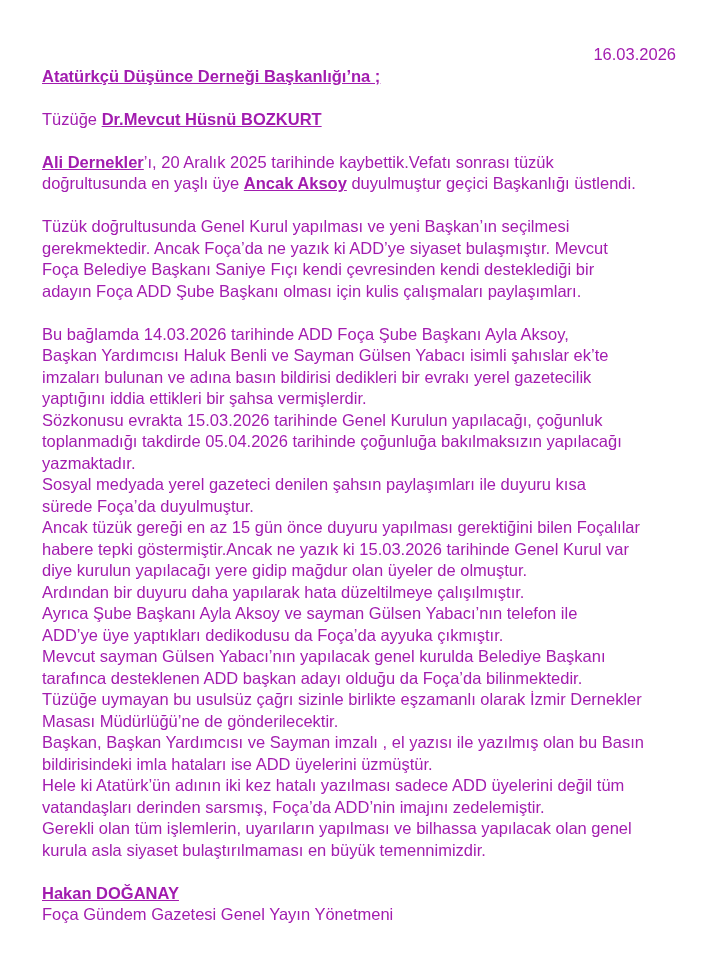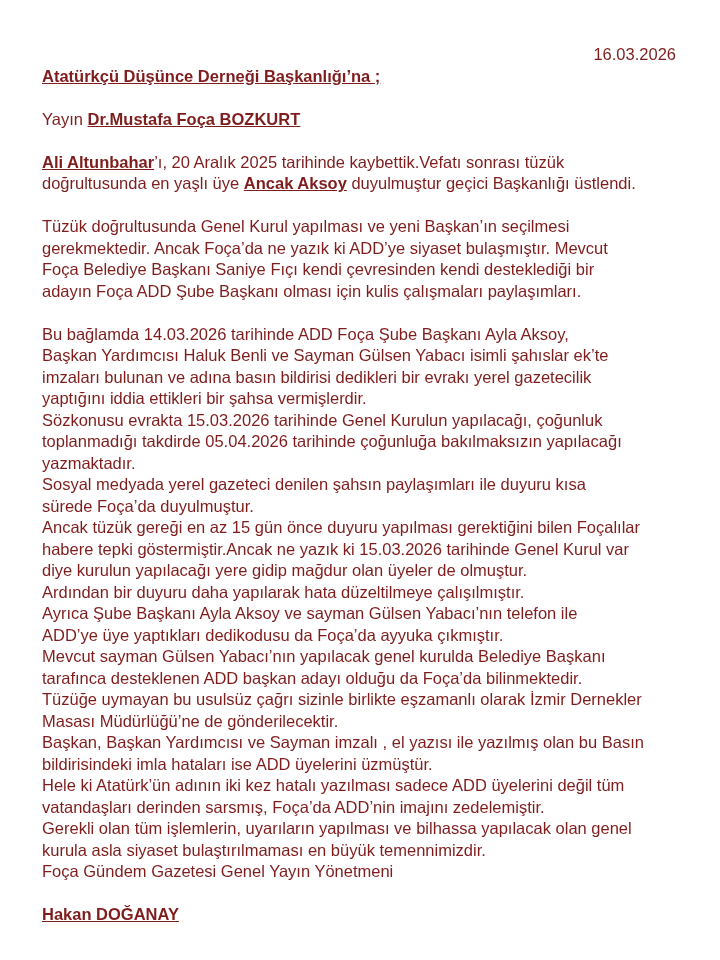--- a/index.html
+++ b/index.html
@@ -6,21 +6,21 @@
       margin: 0;
       padding: 0;
       background: #ffffff;
     }
     .page {
       position: relative;
       width: 720px;
       height: 960px;
       box-sizing: border-box;
       background: #ffffff;
-      color: #7f1d1d;
+      color: #a21caf;
       font-family: "Liberation Sans", "DejaVu Sans", sans-serif;
       font-size: 16.5px;
       line-height: 21.5px;
       padding: 44px 28px 0 42px;
       overflow: hidden;
     }
     .line, .para {
       margin: 0;
       white-space: pre-line;
     }
@@ -33,23 +33,23 @@
   </style>
 </head>
 <body>
 
 <div class="page">
 
   <div class="line date-line">16.03.2026</div>
 
   <div class="line b">Atatürkçü Düşünce Derneği Başkanlığı’na ;</div>
 
-  <div class="line gap-above"><span>Yayın </span><span class="b">Dr.Mustafa Foça BOZKURT</span></div>
+  <div class="line gap-above"><span>Tüzüğe </span><span class="b">Dr.Mevcut Hüsnü BOZKURT</span></div>
 
-  <p class="para gap-above"><span class="b">Ali Altunbahar</span><span>’ı, 20 Aralık 2025 tarihinde kaybettik.Vefatı sonrası tüzük
+  <p class="para gap-above"><span class="b">Ali Dernekler</span><span>’ı, 20 Aralık 2025 tarihinde kaybettik.Vefatı sonrası tüzük
 doğrultusunda en yaşlı üye </span><span class="b">Ancak Aksoy</span><span> duyulmuştur geçici Başkanlığı üstlendi.</span></p>
 
   <p class="para gap-above">Tüzük doğrultusunda Genel Kurul yapılması ve yeni Başkan’ın seçilmesi
 gerekmektedir. Ancak Foça’da ne yazık ki ADD’ye siyaset bulaşmıştır. Mevcut
 Foça Belediye Başkanı Saniye Fıçı kendi çevresinden kendi desteklediği bir
 adayın Foça ADD Şube Başkanı olması için kulis çalışmaları paylaşımları.</p>
 
   <p class="para gap-above">Bu bağlamda 14.03.2026 tarihinde ADD Foça Şube Başkanı Ayla Aksoy,
 Başkan Yardımcısı Haluk Benli ve Sayman Gülsen Yabacı isimli şahıslar ek’te
 imzaları bulunan ve adına basın bildirisi dedikleri bir evrakı yerel gazetecilik
@@ -69,17 +69,17 @@
 tarafınca desteklenen ADD başkan adayı olduğu da Foça’da bilinmektedir.
 Tüzüğe uymayan bu usulsüz çağrı sizinle birlikte eşzamanlı olarak İzmir Dernekler
 Masası Müdürlüğü’ne de gönderilecektir.
 Başkan, Başkan Yardımcısı ve Sayman imzalı , el yazısı ile yazılmış olan bu Basın
 bildirisindeki imla hataları ise ADD üyelerini üzmüştür.
 Hele ki Atatürk’ün adının iki kez hatalı yazılması sadece ADD üyelerini değil tüm
 vatandaşları derinden sarsmış, Foça’da ADD’nin imajını zedelemiştir.
 Gerekli olan tüm işlemlerin, uyarıların yapılması ve bilhassa yapılacak olan genel
 kurula asla siyaset bulaştırılmaması en büyük temennimizdir.</p>
 
+  <div class="line b gap-above">Hakan DOĞANAY</div>
+
   <div class="line">Foça Gündem Gazetesi Genel Yayın Yönetmeni</div>
-
-  <div class="line b gap-above">Hakan DOĞANAY</div>
 
 </div>
 
 </body></html>

